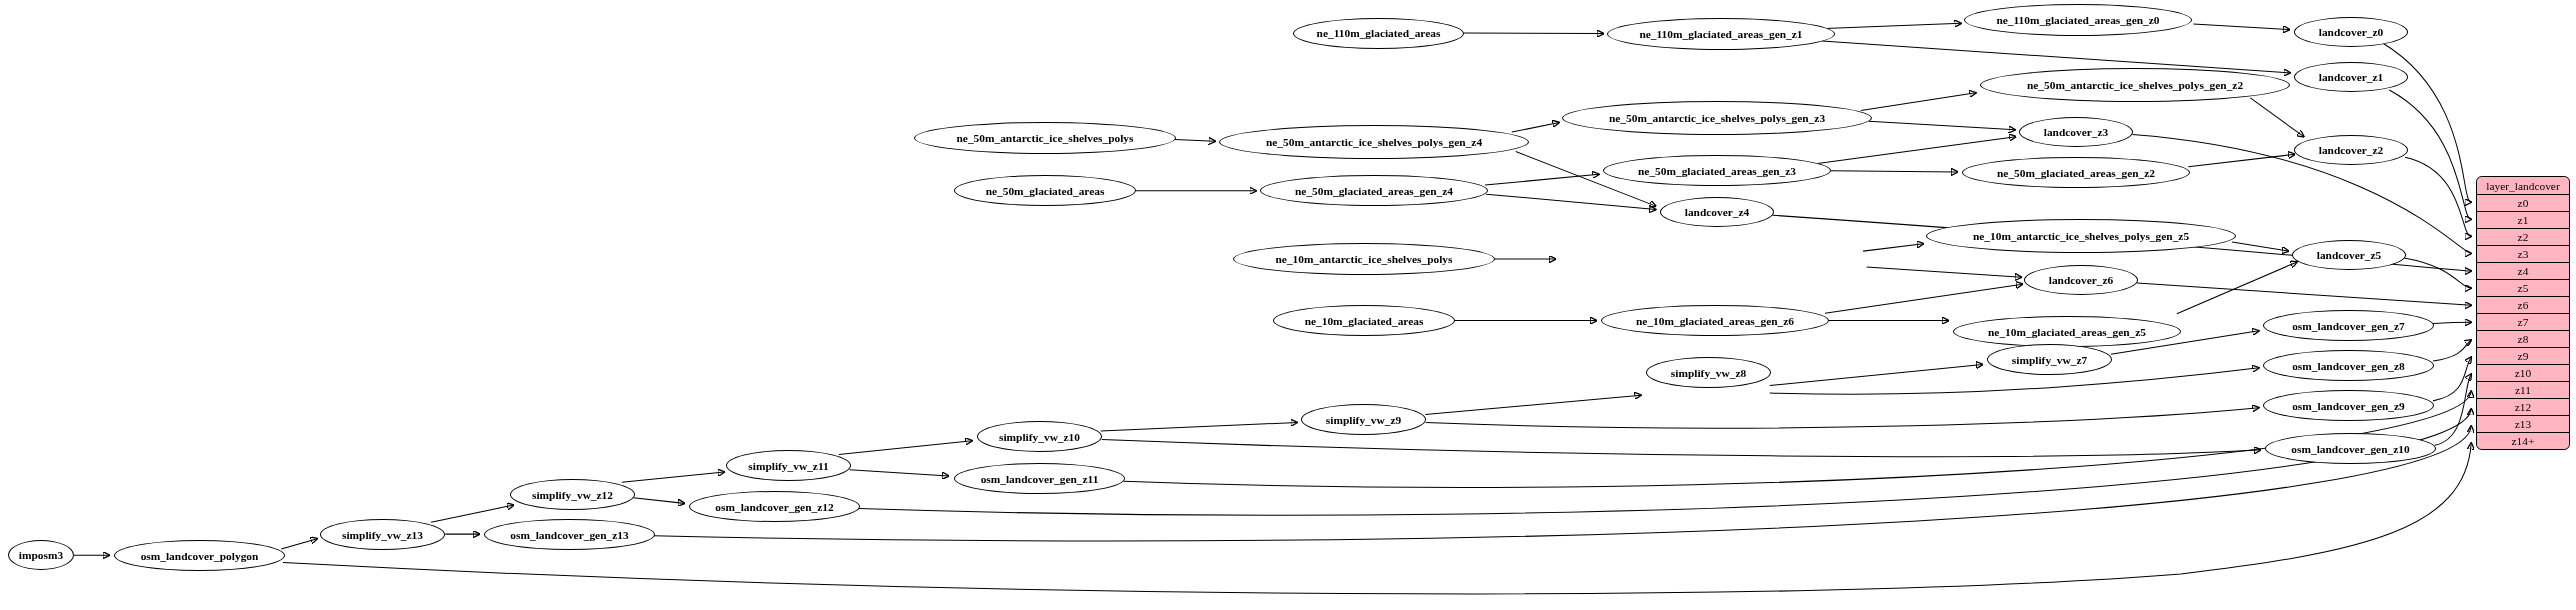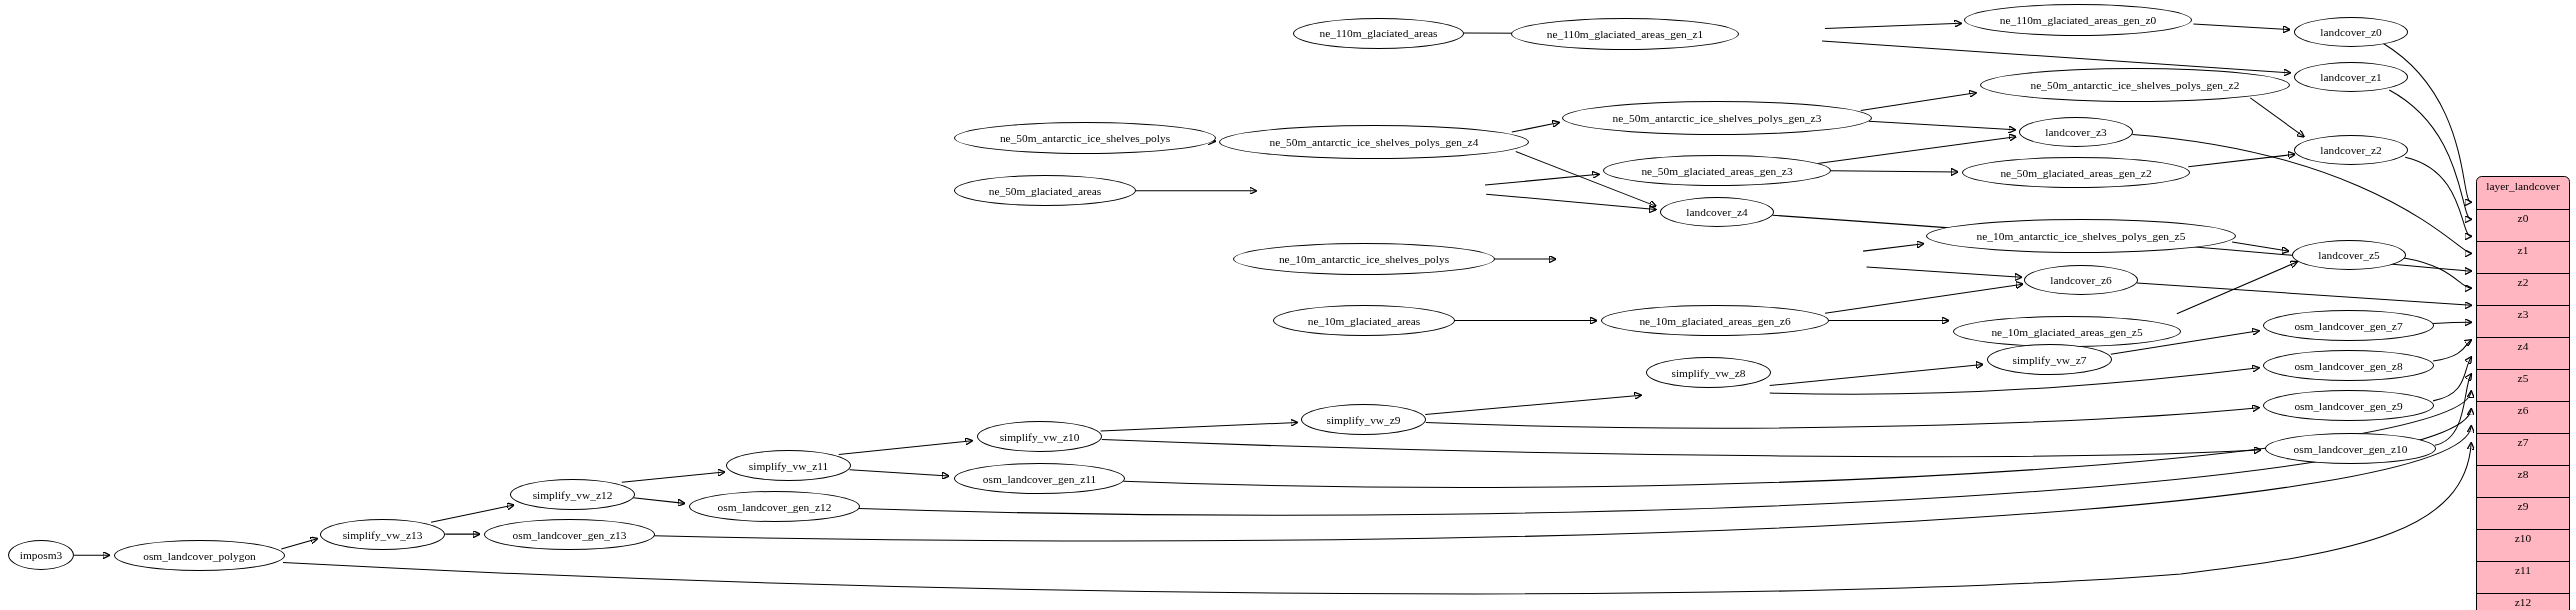--- a/index.html
+++ b/index.html
@@ -17,20 +17,21 @@
     display:flex;align-items:center;justify-content:center;
     border:0.9px solid #000000;
     border-radius:50%;
     background:#ffffff;
     color:#000000;
     font-size:11.4px;
     white-space:nowrap;
     box-sizing:border-box;
     z-index:2;
     text-align:center;
+    font-weight:bold;
   }
   .lctable{
     position:absolute;left:2476px;top:176px;width:94px;
     background:#ffb6c1;
     border:1px solid #000000;
     border-radius:5.7px;
     box-sizing:border-box;
     overflow:hidden;
     z-index:2;
     color:#000000;
@@ -40,21 +41,20 @@
     height:17px;
     display:flex;align-items:center;justify-content:center;
     font-size:11.4px;
   }
   .lc-row{
     height:17px;
     border-top:0.8px solid #000000;
     display:flex;align-items:center;justify-content:center;
     font-size:11.4px;
     box-sizing:border-box;
-    margin-top:15px;
   }
 </style>
 </head>
 <body>
 
 <div class="canvas">
 
   <svg class="edge-layer" width="2576" height="611" viewBox="0 0 4524 1073">
     <defs>
       <marker id="arrow" viewBox="0 0 10 10" refX="9" refY="5" markerWidth="7" markerHeight="7" orient="auto-start-reverse">
@@ -111,30 +111,31 @@
     <path d="M2504,742 C3100,766 3700,742 3967,716" marker-end="url(#arrow)"></path>
     <path d="M4273,704 C4335,692 4325,650 4340,627" marker-end="url(#arrow)"></path>
     <path d="M3108,677 L3482,640" marker-end="url(#arrow)"></path>
     <path d="M3108,690 C3450,702 3790,668 3967,646" marker-end="url(#arrow)"></path>
     <path d="M4273,634 C4330,626 4328,605 4340,597" marker-end="url(#arrow)"></path>
     <path d="M3707,622 L3967,581" marker-end="url(#arrow)"></path>
     <path d="M4273,568 C4310,566 4325,566 4340,566" marker-end="url(#arrow)"></path>
   </svg>
 
   <div class="node" style="left:1293px;top:17.7px;width:171px;height:31px">ne_110m_glaciated_areas</div>
-  <div class="node" style="left:1511px;top:18px;width:228px;height:32px">ne_110m_glaciated_areas_gen_z1</div>
+  <div class="node" style="left:1607px;top:18px;width:228px;height:32px">ne_110m_glaciated_areas_gen_z1</div>
   <div class="node" style="left:1964px;top:4px;width:228px;height:32px">ne_110m_glaciated_areas_gen_z0</div>
   <div class="node" style="left:2294px;top:16.5px;width:114px;height:30px">landcover_z0</div>
   <div class="node" style="left:2294px;top:62px;width:114px;height:30px">landcover_z1</div>
 
-  <div class="node" style="left:954px;top:122px;width:262px;height:32px">ne_50m_antarctic_ice_shelves_polys</div>
+  <div class="node" style="left:914px;top:122px;width:262px;height:32px">ne_50m_antarctic_ice_shelves_polys</div>
   <div class="node" style="left:1219px;top:125px;width:310px;height:34px">ne_50m_antarctic_ice_shelves_polys_gen_z4</div>
   <div class="node" style="left:1562px;top:101px;width:310px;height:34px">ne_50m_antarctic_ice_shelves_polys_gen_z3</div>
   <div class="node" style="left:1980px;top:68px;width:310px;height:34px">ne_50m_antarctic_ice_shelves_polys_gen_z2</div>
   <div class="node" style="left:954px;top:175px;width:182px;height:31px">ne_50m_glaciated_areas</div>
+  <div class="node" style="left:1260px;top:175px;width:228px;height:31px">ne_50m_glaciated_areas_gen_z4</div>
   <div class="node" style="left:1603px;top:155px;width:228px;height:31px">ne_50m_glaciated_areas_gen_z3</div>
   <div class="node" style="left:1962px;top:157px;width:228px;height:31px">ne_50m_glaciated_areas_gen_z2</div>
   <div class="node" style="left:2294px;top:135px;width:114px;height:30px">landcover_z2</div>
   <div class="node" style="left:2019px;top:117px;width:114px;height:30px">landcover_z3</div>
   <div class="node" style="left:1660px;top:197px;width:114px;height:30px">landcover_z4</div>
 
   <div class="node" style="left:1233px;top:243px;width:262px;height:32px">ne_10m_antarctic_ice_shelves_polys</div>
   <div class="node" style="left:1926px;top:219px;width:310px;height:34px">ne_10m_antarctic_ice_shelves_polys_gen_z5</div>
   <div class="node" style="left:2292px;top:240px;width:114px;height:30px">landcover_z5</div>
   <div class="node" style="left:2024px;top:265px;width:114px;height:30px">landcover_z6</div>

